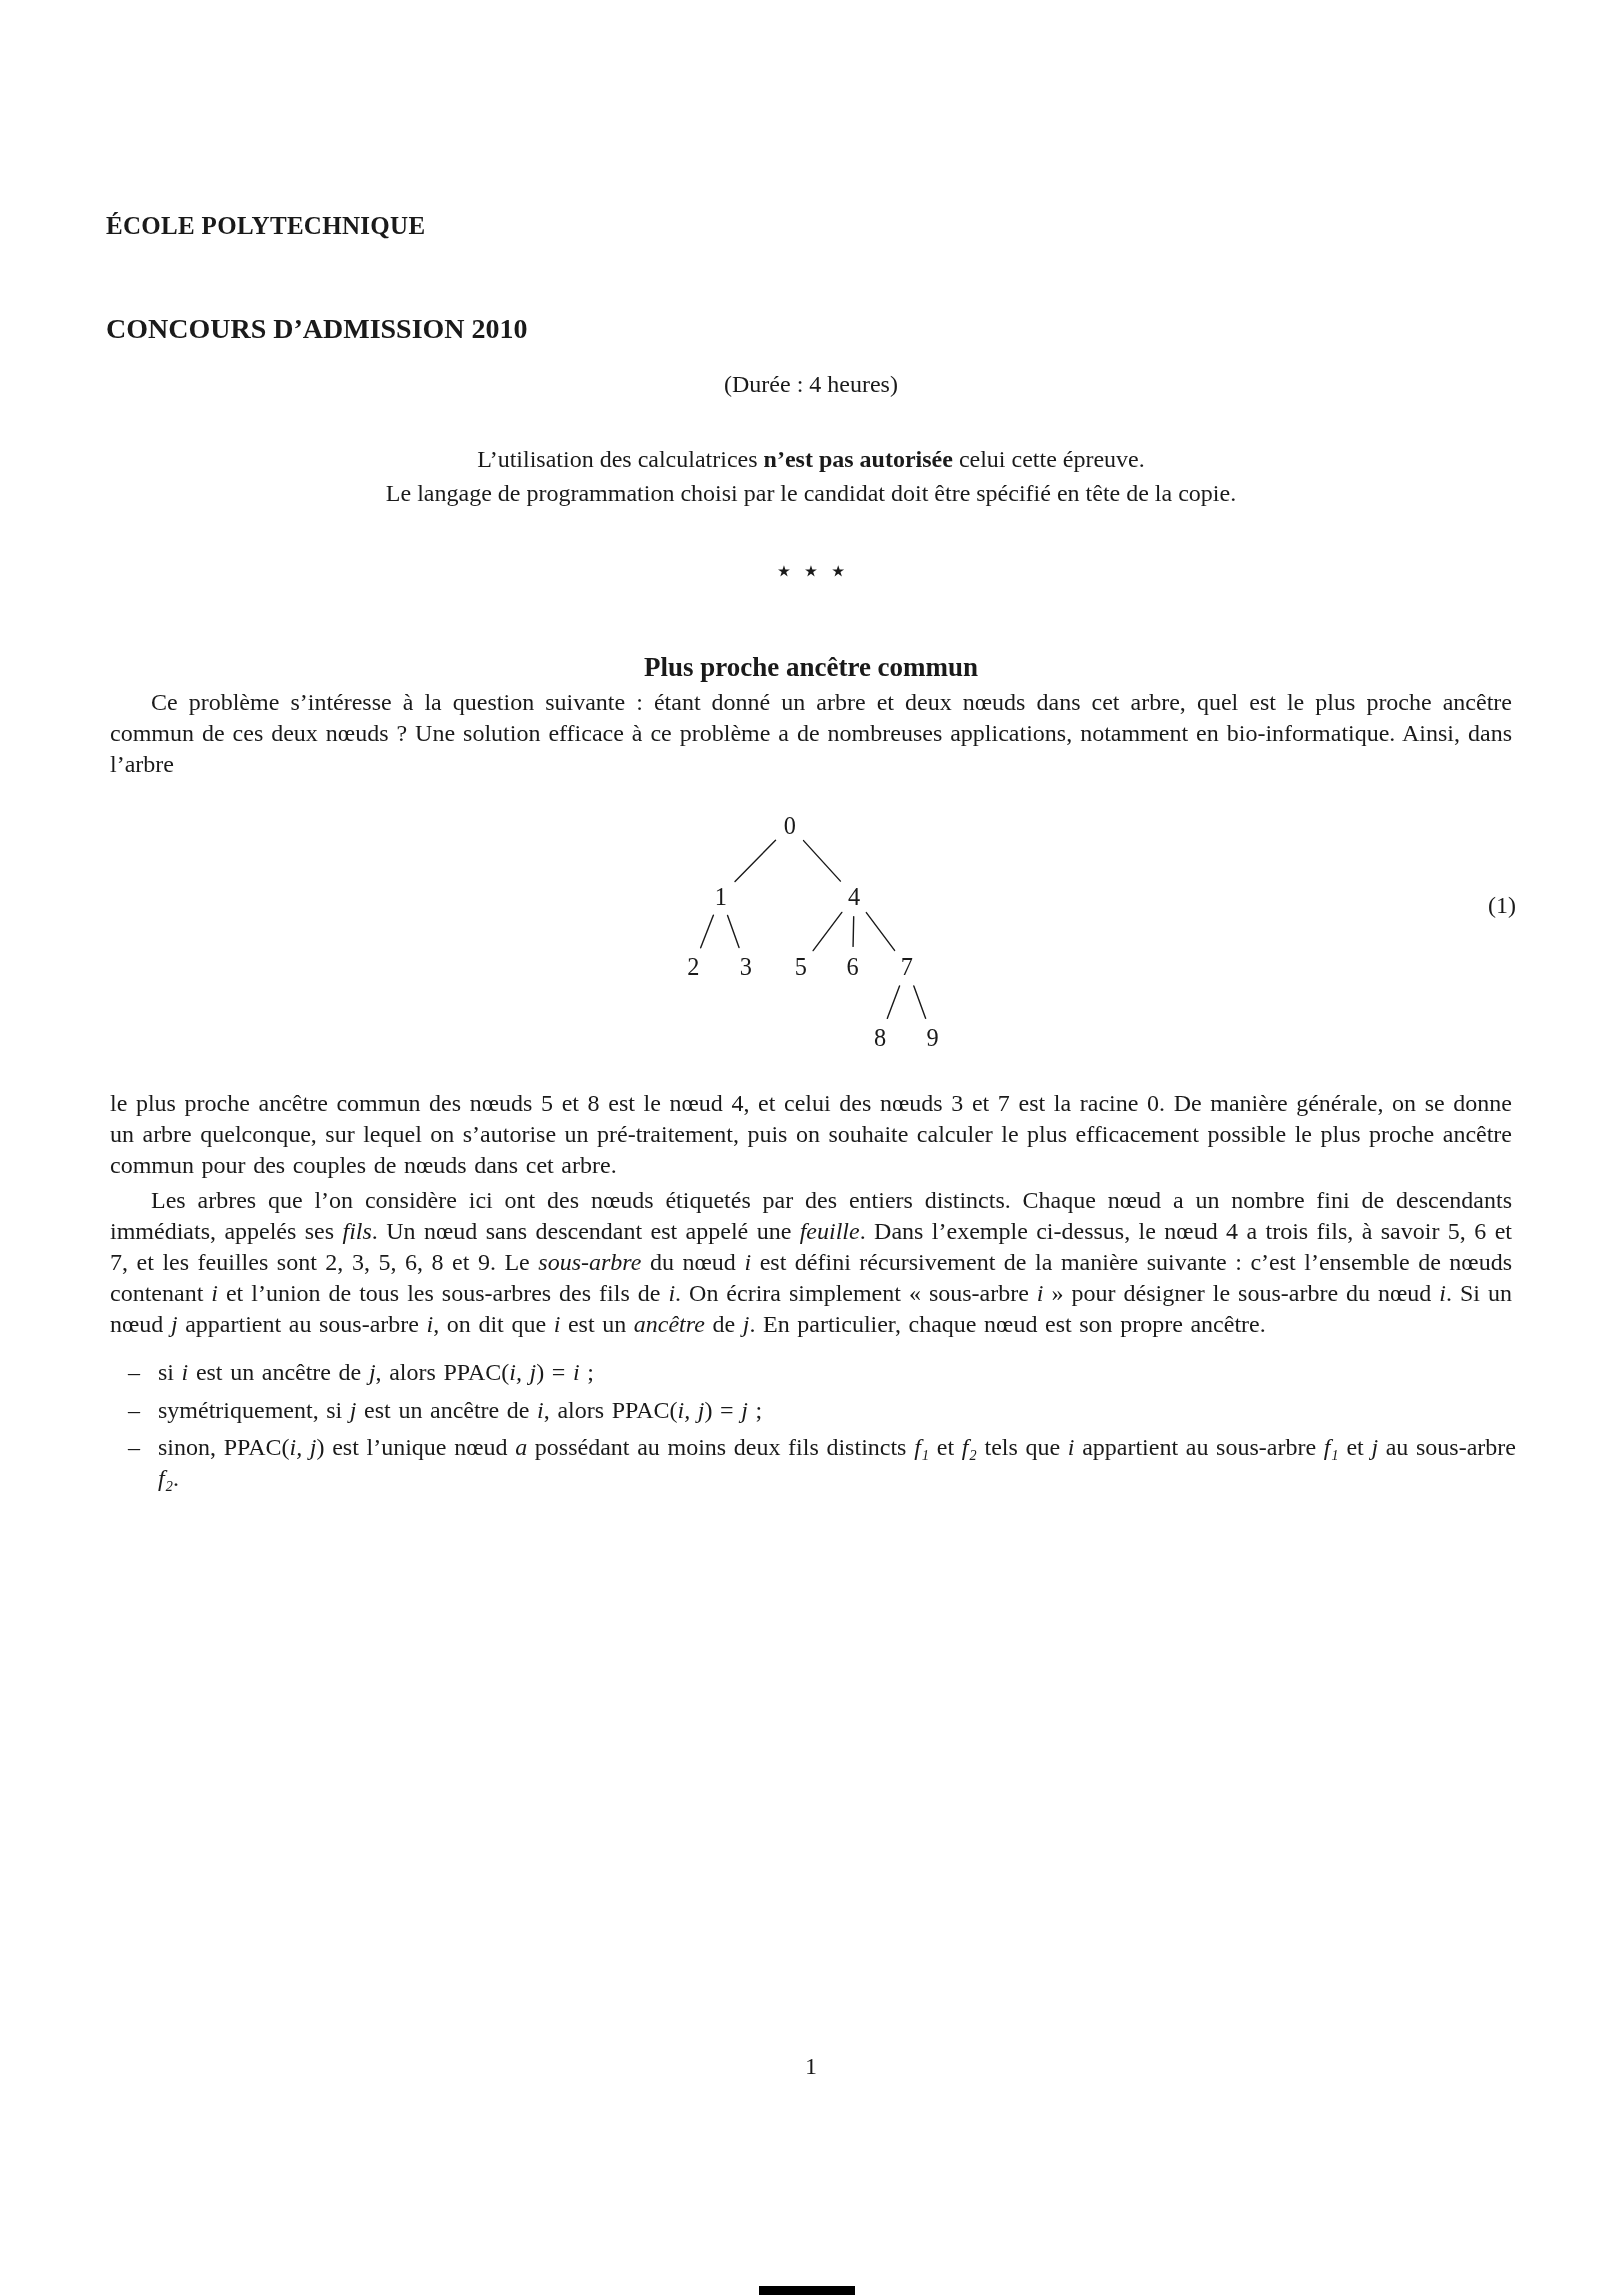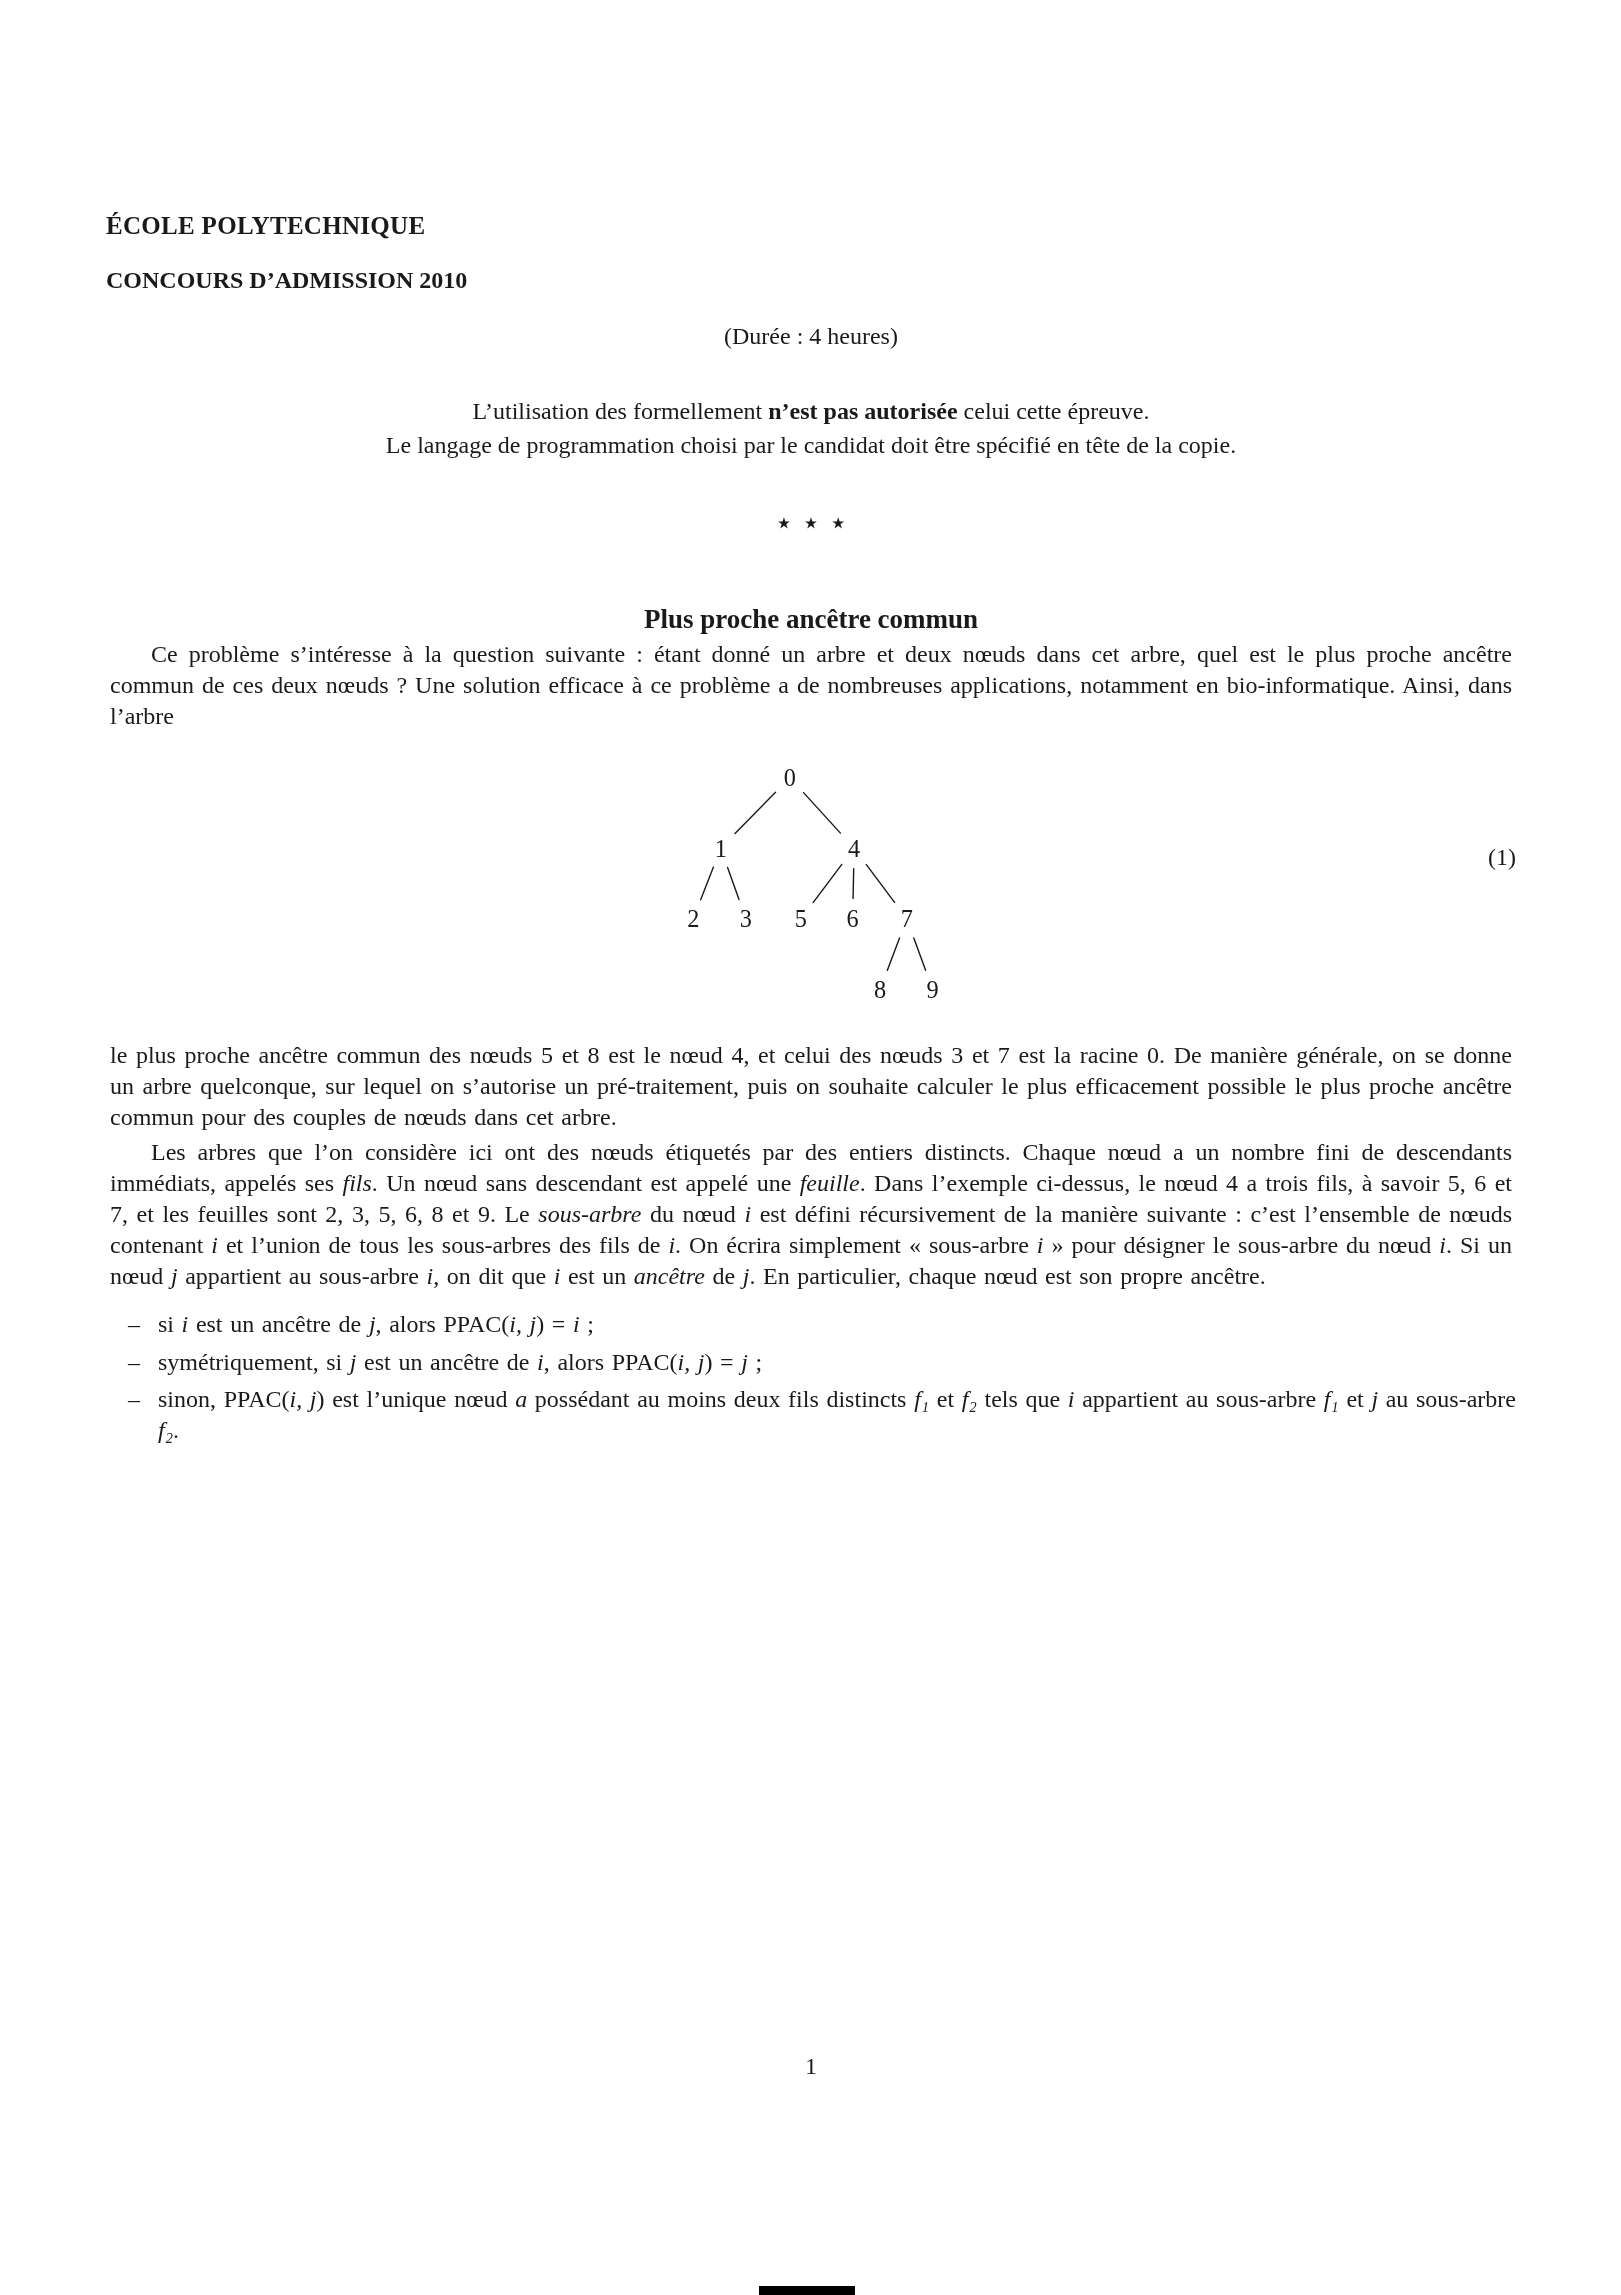--- a/index.html
+++ b/index.html
@@ -10,21 +10,21 @@
     font-family: "Liberation Serif", "DejaVu Serif", serif;
     font-size: 24px; line-height: 31px;
     padding: 210px 106px 16px 106px;
   }
   .header-row { display: flex; justify-content: space-between; align-items: flex-start; margin-right: -35px; }
   .school { font-weight: bold; font-size: 25px; letter-spacing: 0.3px; }
   .filiere-block { text-align: right; }
   .filiere-line { font-weight: bold; font-size: 24px; }
   .filiere-mp { font-size: 42px; font-weight: bold; line-height: 1; }
   .option { font-weight: bold; font-size: 24px; margin-top: 3.1px; }
-  .concours { font-weight: bold; font-size: 24px; margin-top: 24px; }
+  .concours { font-weight: bold; font-size: 28px; margin-top: 72px; }
   .doc-title { text-align: center; font-weight: bold; font-size: 30px; margin-top: 75px; letter-spacing: 0.4px; }
   .duration { text-align: center; margin-top: 25px; }
   .notice { text-align: center; margin-top: 44px; }
   .notice-line + .notice-line { margin-top: 3.1px; }
   .stars { text-align: center; margin-top: 46px; font-size: 31px; line-height: 31px; }
   .section-title { text-align: center; font-weight: bold; font-size: 27px; margin-top: 66px; }
   p.para { margin: 4px; text-align: justify; word-spacing: 1.6px; }
   p.indent { text-indent: 41px; }
   .mt-p1 { margin-top: 35px; }
   .mt { margin-top: 20.4px; }
@@ -49,21 +49,21 @@
 
   <div class="header-row">
     <div class="school">ÉCOLE POLYTECHNIQUE</div>
   </div>
 
   <div class="concours">CONCOURS D’ADMISSION 2010</div>
 
   <div class="duration">(Durée : 4 heures)</div>
 
   <div class="notice">
-    <div class="notice-line"><span>L’utilisation des formellement </span><span class="seg-b">n’est pas autorisée</span><span> celui cette épreuve.</span></div>
+    <div class="notice-line"><span>L’utilisation des calculatrices </span><span class="seg-b">n’est pas autorisée</span><span> celui cette épreuve.</span></div>
     <div class="notice-line">Le langage de programmation choisi par le candidat doit être spécifié en tête de la copie.</div>
   </div>
 
   <div class="stars">⋆ ⋆ ⋆</div>
 
   <div class="section-title">Plus proche ancêtre commun</div>
 
   <p class="para indent mt-p1"><span>Ce problème s’intéresse à la question suivante : étant donné un arbre et deux nœuds dans cet arbre, quel est le plus proche ancêtre commun de ces deux nœuds ? Une solution efficace à ce problème a de nombreuses applications, notamment en bio-informatique. Ainsi, dans l’arbre</span></p>
 
   <div class="figure">

